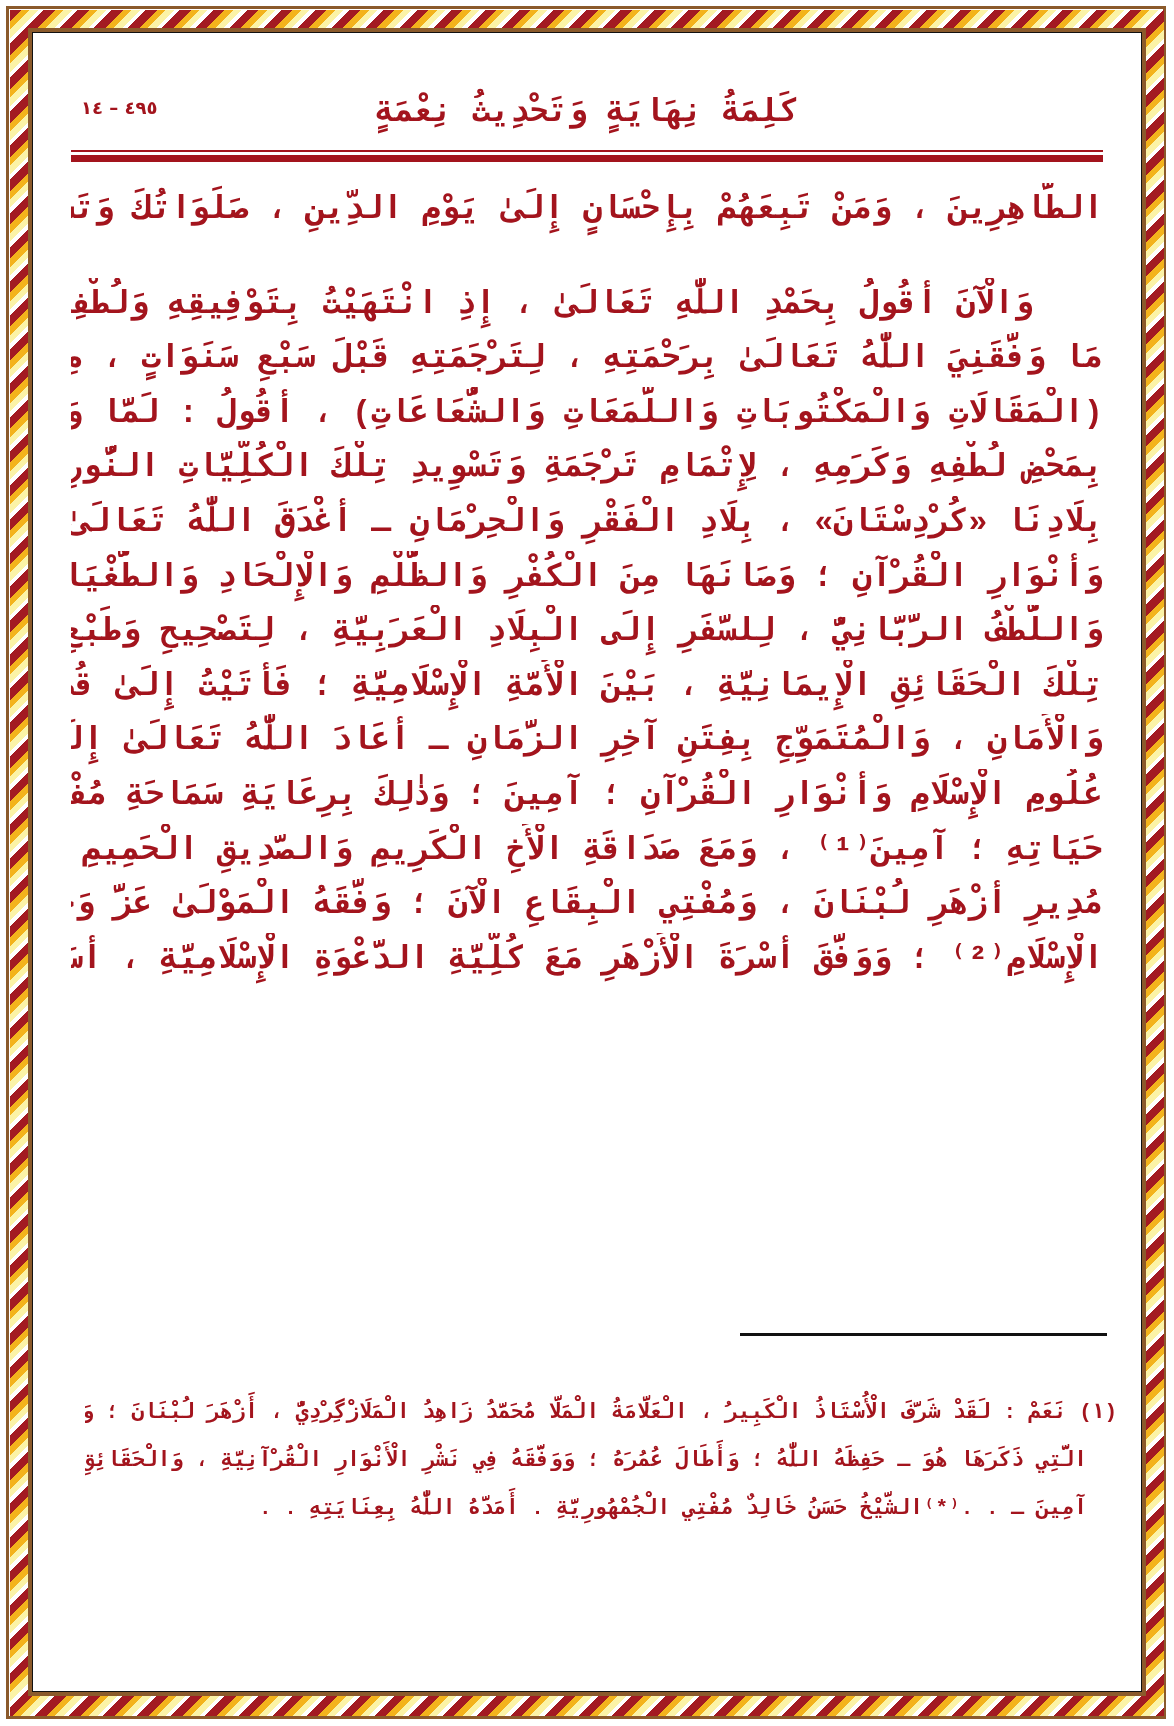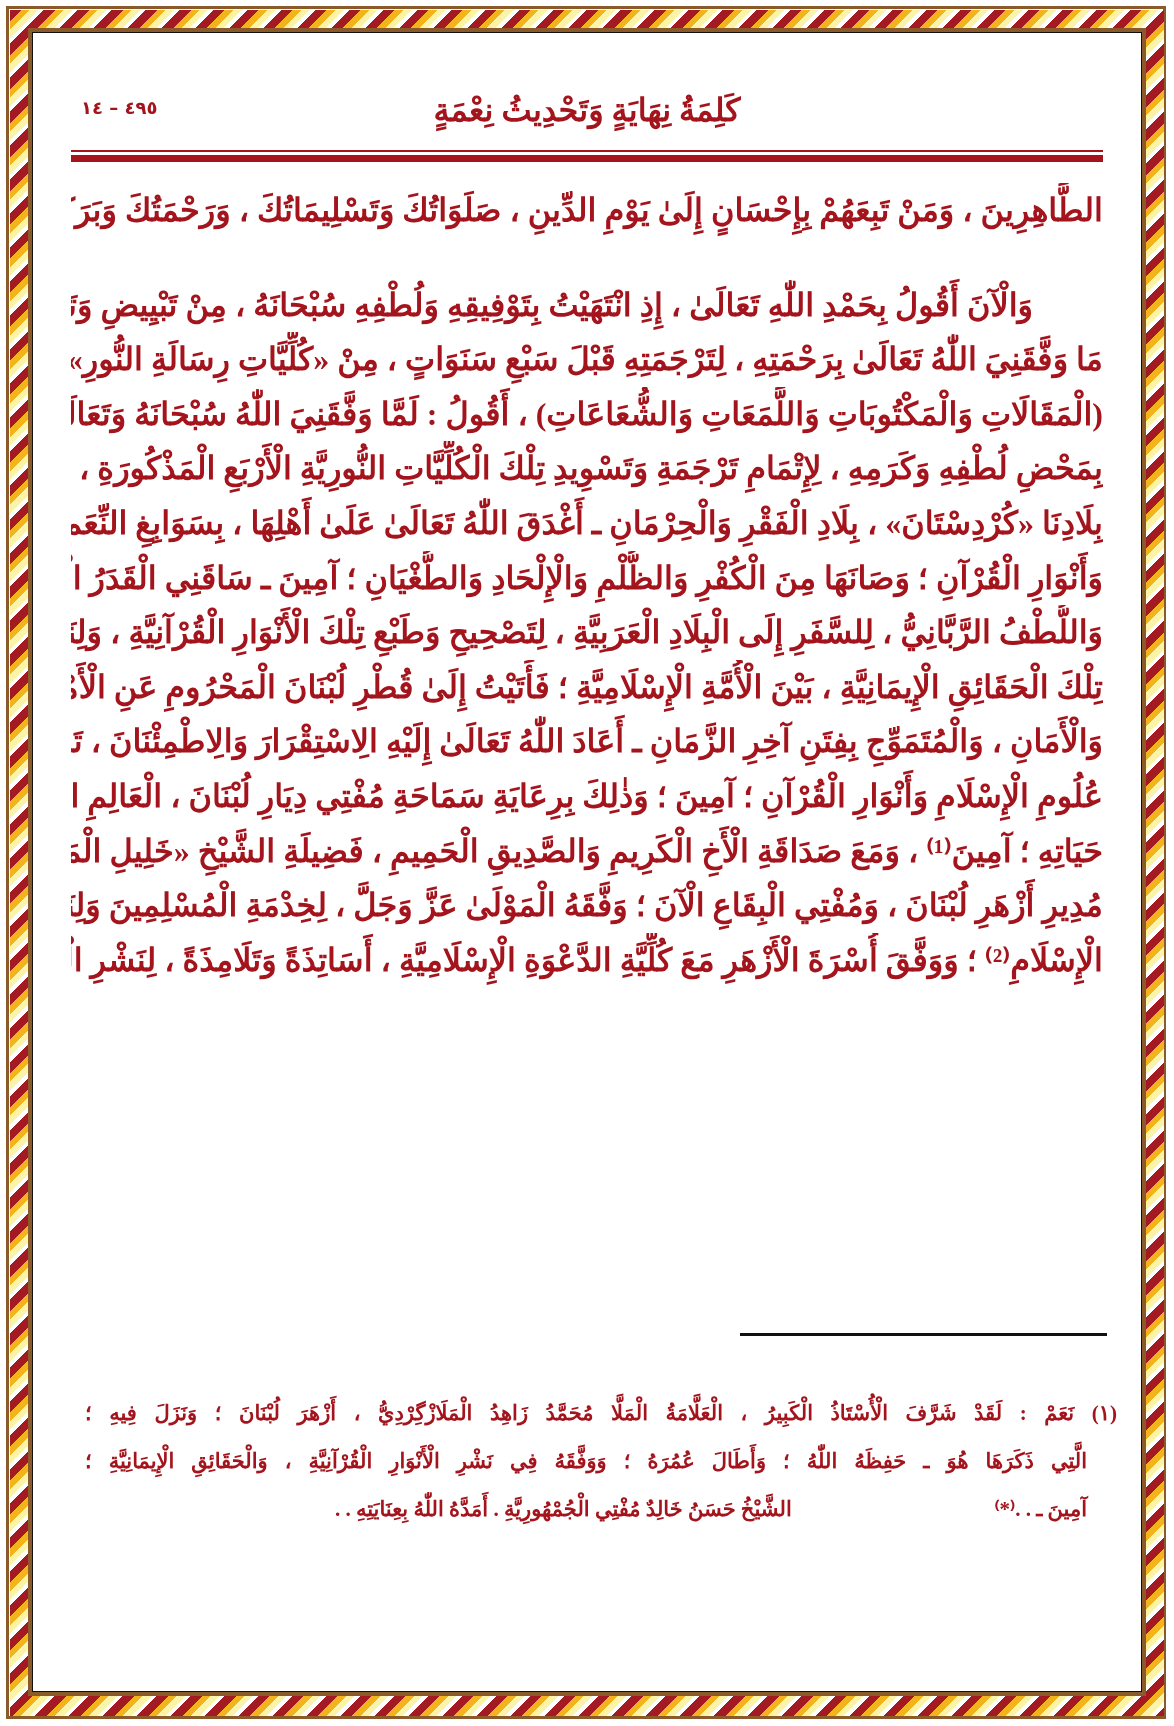--- a/index.html
+++ b/index.html
@@ -7,21 +7,21 @@
   .frame-outer { position:absolute; left:6px; top:6px; width:1160px; height:1713px; border:3px solid #8b5a2b; box-sizing:border-box; }
   .frame-band {
     position:absolute; left:10px; top:10px; width:1154px; height:1706px; box-sizing:border-box;
     background:
       repeating-linear-gradient(135deg, #a31a22 0 8px, #f3b31c 8px 14px, #fbf3a7 14px 20px, #ffffff 20px 24px);
   }
   .frame-inner { position:absolute; left:28px; top:28px; width:1118px; height:1668px; border:4px solid #8b5a2b; box-sizing:border-box; background:#fff; }
   .frame-inner-line { position:absolute; left:32px; top:32px; width:1110px; height:1660px; border:1px solid #111; box-sizing:border-box; background:#fff; }
 
   .page { position:absolute; left:33px; top:33px; width:1108px; height:1658px; }
-  .txt { color:#a3141d; font-family:Liberation Serif, serif; font-weight:bold; direction:rtl; }
+  .txt { color:#a3141d; font-family:Liberation Mono, monospace; font-weight:bold; direction:rtl; }
 
   .header { position:absolute; left:38px; top:58px; width:1032px; height:70px; }
   .page-number { position:absolute; left:10px; top:6px; font-size:18px; direction:ltr; color:#a3141d; font-family:"DejaVu Sans", sans-serif; font-weight:bold; letter-spacing:2px; }
   .running-title { position:absolute; left:0; right:0; top:0; text-align:center; font-size:32px; }
   .rule-thin { position:absolute; left:38px; top:117px; width:1032px; height:2px; background:#a3141d; }
   .rule-thick { position:absolute; left:38px; top:122px; width:1032px; height:7px; background:#a3141d; }
 
   .body { position:absolute; left:38px; top:150px; width:1032px; }
   .para { margin:0; text-align:justify; text-align-last:right; }
   .line { display:block; font-size:32px; line-height:54.6px; height:54.6px; white-space:nowrap; overflow:hidden; text-align:justify; text-align-last:justify; }

